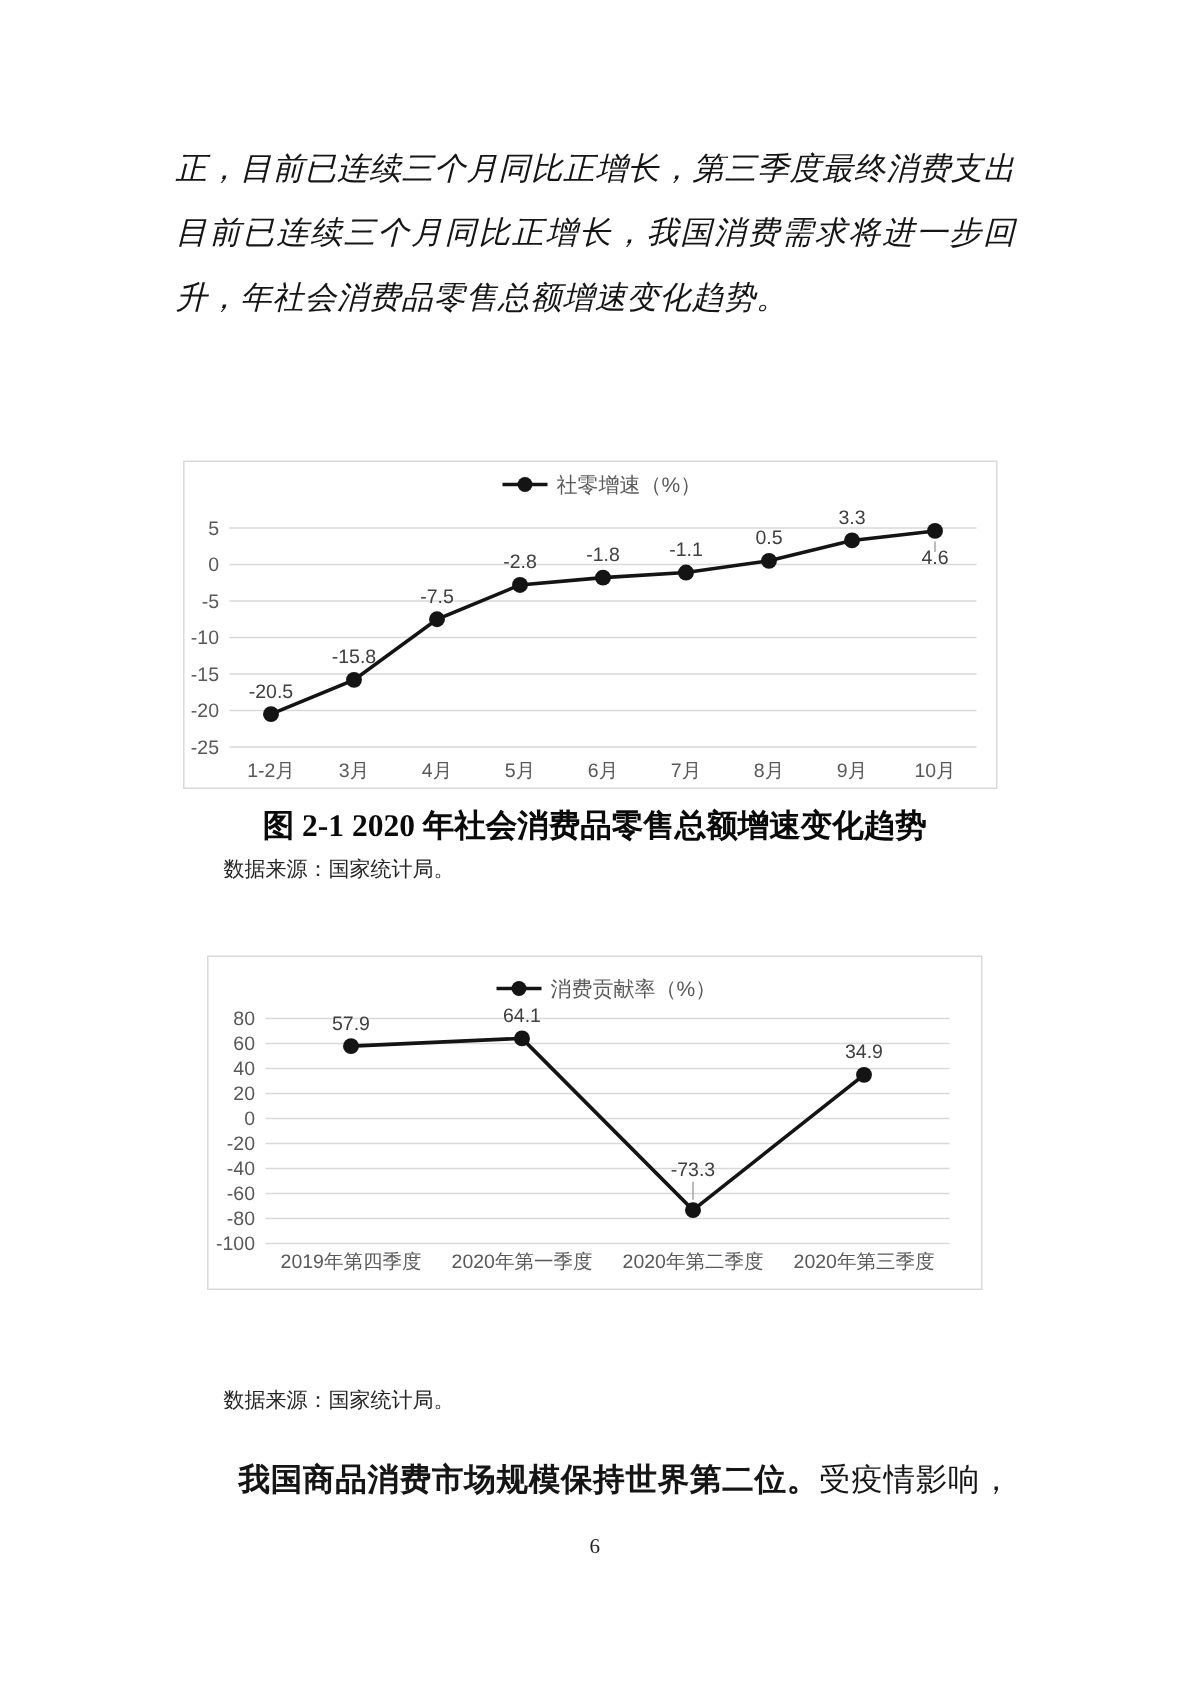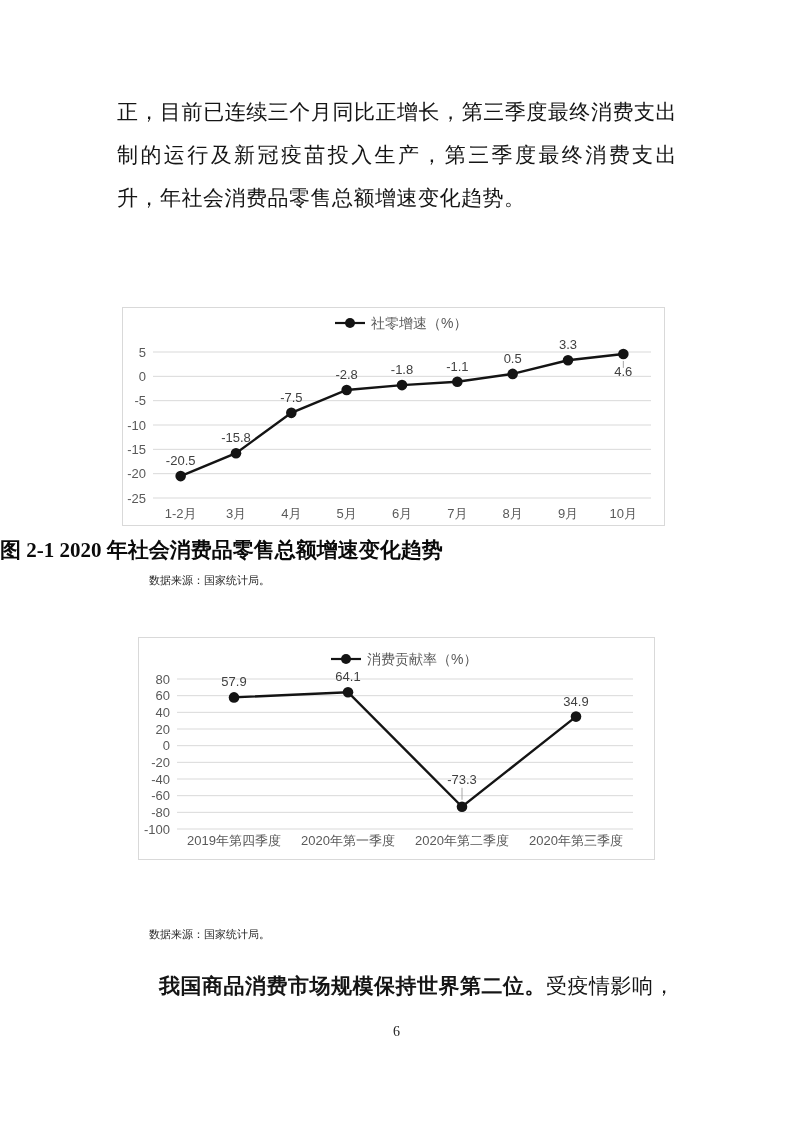--- a/index.html
+++ b/index.html
@@ -10,44 +10,44 @@
     font-family:"Liberation Serif","DejaVu Serif",serif;
     color:#111111;
     overflow:hidden;
   }
   
   .top-par{
     position:absolute;left:117px;top:91px;width:560px;
     font-size:21px;line-height:43px;color:#151515;
     letter-spacing:0.5px;
   }
-  .body-line{white-space:nowrap;}
+  .body-line{white-space:nowrap;font-style:italic;}
   .body-line.just{text-align:justify;text-align-last:justify;white-space:normal;}
   
   .chart-box{
     position:absolute;background:#ffffff;
     border:1px solid #d9d9d9;
   }
   .chart-box.c0{left:122px;top:307px;width:541px;height:217px;}
   .chart-box.c1{left:138px;top:637px;width:515px;height:221px;}
   .chart-box svg{display:block;}
   
   .tick{font:13px "Liberation Sans","DejaVu Sans",sans-serif;fill:#595959;}
   .cat{font:13px "Liberation Sans","DejaVu Sans",sans-serif;fill:#595959;}
   .dlabel{font:13px "Liberation Sans","DejaVu Sans",sans-serif;fill:#404040;}
   .legend-text{font:14px "Liberation Sans","DejaVu Sans",sans-serif;fill:#595959;}
   
   .caption{
-    position:absolute;left:0;width:793px;
+    position:absolute;left:0;width:793px;text-align:center;
     font-size:21px;font-weight:bold;color:#0a0a0a;line-height:27px;
   }
   .caption.cap1{top:537px;}
   .caption.cap2{top:890px;}
   .source{
-    position:absolute;left:149px;font-size:11px;color:#262626;line-height:19px;
+    position:absolute;left:149px;font-size:14px;color:#262626;line-height:19px;
   }
   .source.src1{top:571px;}
   .source.src2{top:925px;}
   
   .bottom-par{
     position:absolute;left:117px;top:965px;width:562px;margin:0;
     font-size:21px;line-height:43px;text-indent:2em;color:#151515;
     letter-spacing:0.5px;white-space:nowrap;
   }
   .bottom-par .b{font-weight:bold;}
@@ -57,21 +57,21 @@
     font-size:14px;color:#222222;
   }
 </style>
 </head>
 <body>
 
 <div class="page">
 
   <div class="top-par">
       <div class="body-line just">正，目前已连续三个月同比正增长，第三季度最终消费支出</div>
-      <div class="body-line just">制的运行及新冠疫苗投入生产，第三季度最终消费支出</div>
+      <div class="body-line just">目前已连续三个月同比正增长，我国消费需求将进一步回</div>
       <div class="body-line">升，年社会消费品零售总额增速变化趋势。</div>
     </div>
 
   <div class="chart-box c0">
     <svg width="539" height="215" viewBox="0 0 539 215">
         <line x1="30" x2="528" y1="44" y2="44" stroke="#d9d9d9" stroke-width="1"></line>
         <text x="23" y="48.5" text-anchor="end" class="tick">5</text>
         <line x1="30" x2="528" y1="68.33333333333333" y2="68.33333333333333" stroke="#d9d9d9" stroke-width="1"></line>
         <text x="23" y="72.83333333333333" text-anchor="end" class="tick">0</text>
         <line x1="30" x2="528" y1="92.66666666666666" y2="92.66666666666666" stroke="#d9d9d9" stroke-width="1"></line>

